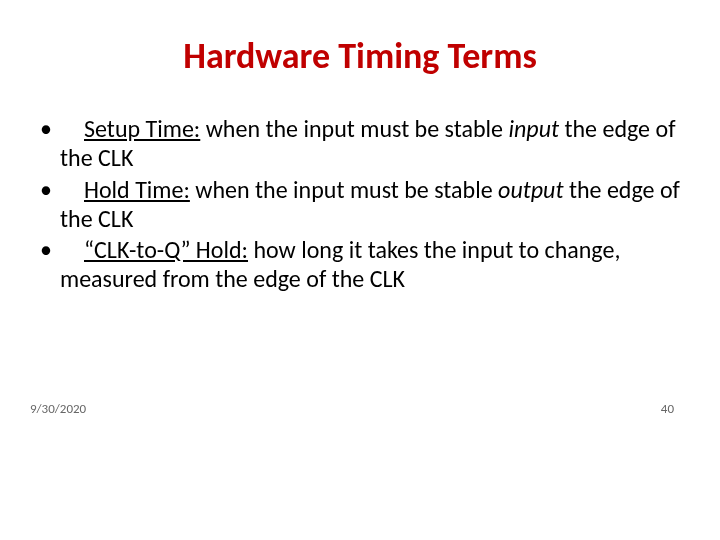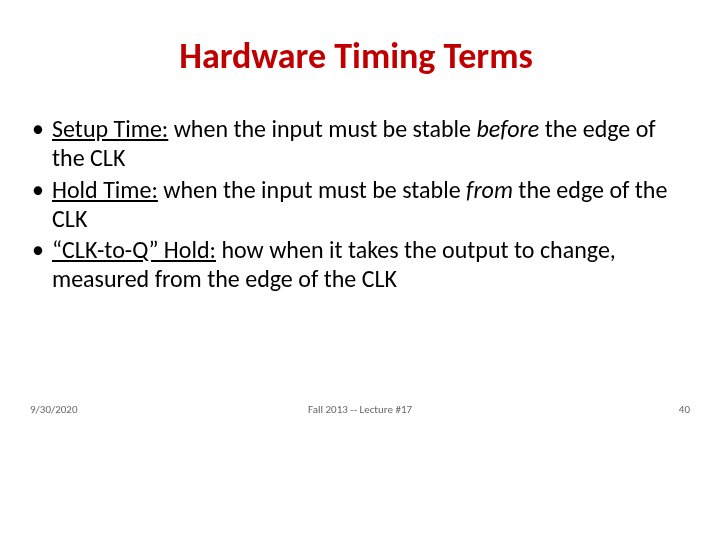--- a/index.html
+++ b/index.html
@@ -1,52 +1,51 @@
 <!DOCTYPE html>
 <html><head>
 <meta charset="utf-8">
 <style>
   * { margin: 0; padding: 0; box-sizing: border-box; }
   html, body { width: 720px; height: 540px; background: #fff; font-family: Calibri, "Segoe UI", Arial, sans-serif; color: #000; }
-  .slide { width: 720px; height: 436px; position: relative; padding: 28px 38px 0 30px; }
+  .slide { width: 720px; height: 436px; position: relative; padding: 28px 38px 0 38px; }
   .title { color: #c00000; font-size: 36px; font-weight: 600; text-align: center; margin-top: 6px; margin-bottom: 36px; }
   .content { font-size: 24px; line-height: 1.22; }
   .bullet { display: flex; margin-bottom: 2px; }
   .dot { flex: 0 0 auto; width: 22px; text-align: left; padding-left: 2px; }
   .bt { flex: 1 1 auto; }
-  .u { text-decoration: underline; }
+  .u { text-decoration: underline; margin-left: 24px; }
   .i { font-style: italic; }
-  .footer { position: absolute; bottom: 20px; left: 0; right: 0; padding: 0 30px; font-size: 11px; color: #666; display: flex; justify-content: space-between; align-items: center; }
+  .footer { position: absolute; bottom: 20px; left: 0; right: 16px; padding: 0 30px; font-size: 13px; color: #666; display: flex; justify-content: space-between; align-items: center; }
   .footer .center { position: absolute; left: 50%; transform: translateX(-50%); }
 </style>
 </head>
 <body>
 
 <div class="slide">
   <h1 class="title">Hardware Timing Terms</h1>
 
   <div class="content">
     <div class="bullet">
       <div class="dot">•</div>
       <div class="bt">
-        <span class="u">Setup Time:</span><span> when the input must be stable </span><span class="i">before</span><span> the edge of the CLK</span>
+        <span class="u">Setup Time:</span><span> when the input must be stable </span><span class="i">input</span><span> the edge of the CLK</span>
       </div>
     </div>
     <div class="bullet">
       <div class="dot">•</div>
       <div class="bt">
-        <span class="u">Hold Time:</span><span> when the input must be stable </span><span class="i">from</span><span> the edge of the CLK</span>
+        <span class="u">Hold Time:</span><span> when the input must be stable </span><span class="i">output</span><span> the edge of the CLK</span>
       </div>
     </div>
     <div class="bullet">
       <div class="dot">•</div>
       <div class="bt">
-        <span class="u">“CLK-to-Q” Hold:</span><span> how when it takes the output to change, measured from the edge of the CLK</span><span class="i"></span><span></span>
+        <span class="u">“CLK-to-Q” Hold:</span><span> how long it takes the input to change, measured from the edge of the CLK</span><span class="i"></span><span></span>
       </div>
     </div>
   </div>
 
   <div class="footer">
     <span>9/30/2020</span>
-    <span class="center">Fall 2013 -- Lecture #17</span>
     <span>40</span>
   </div>
 </div>
 
 </body></html>

